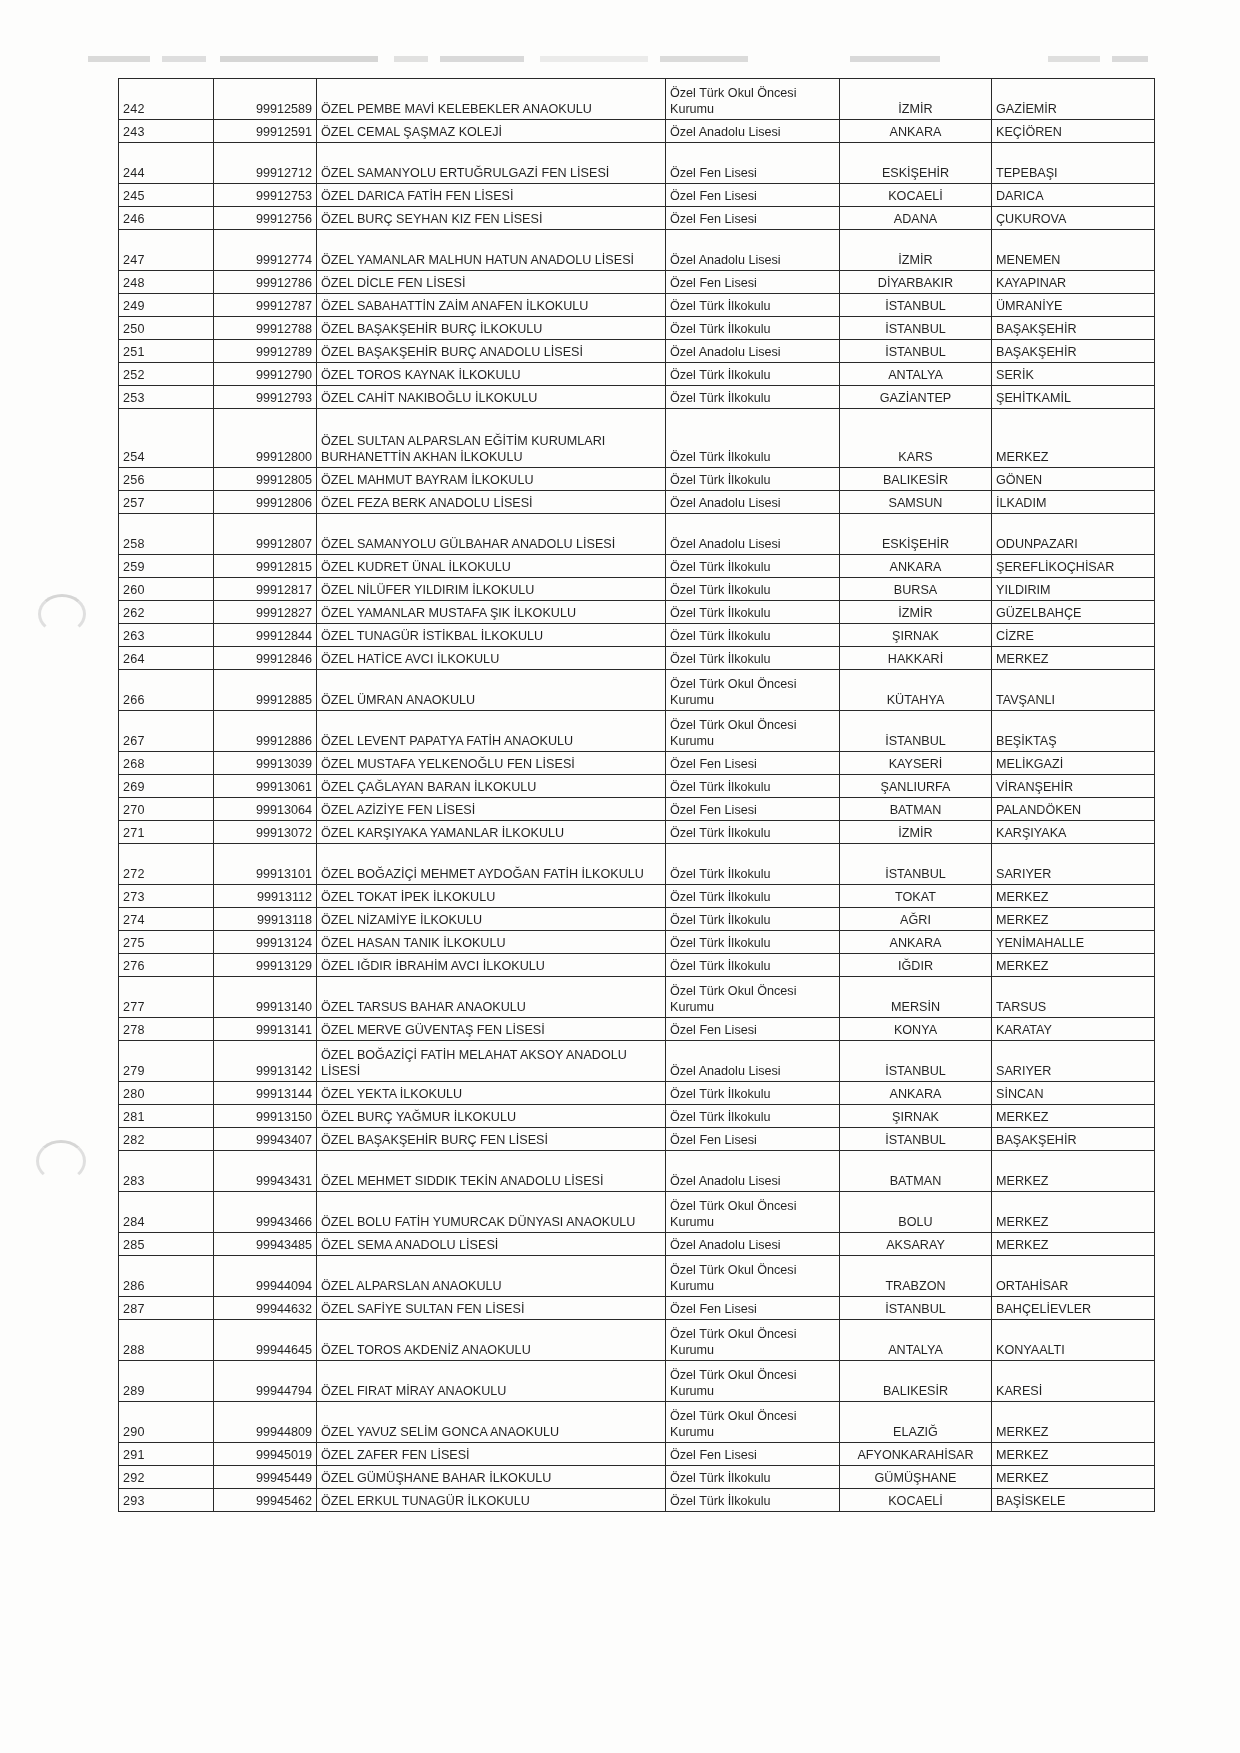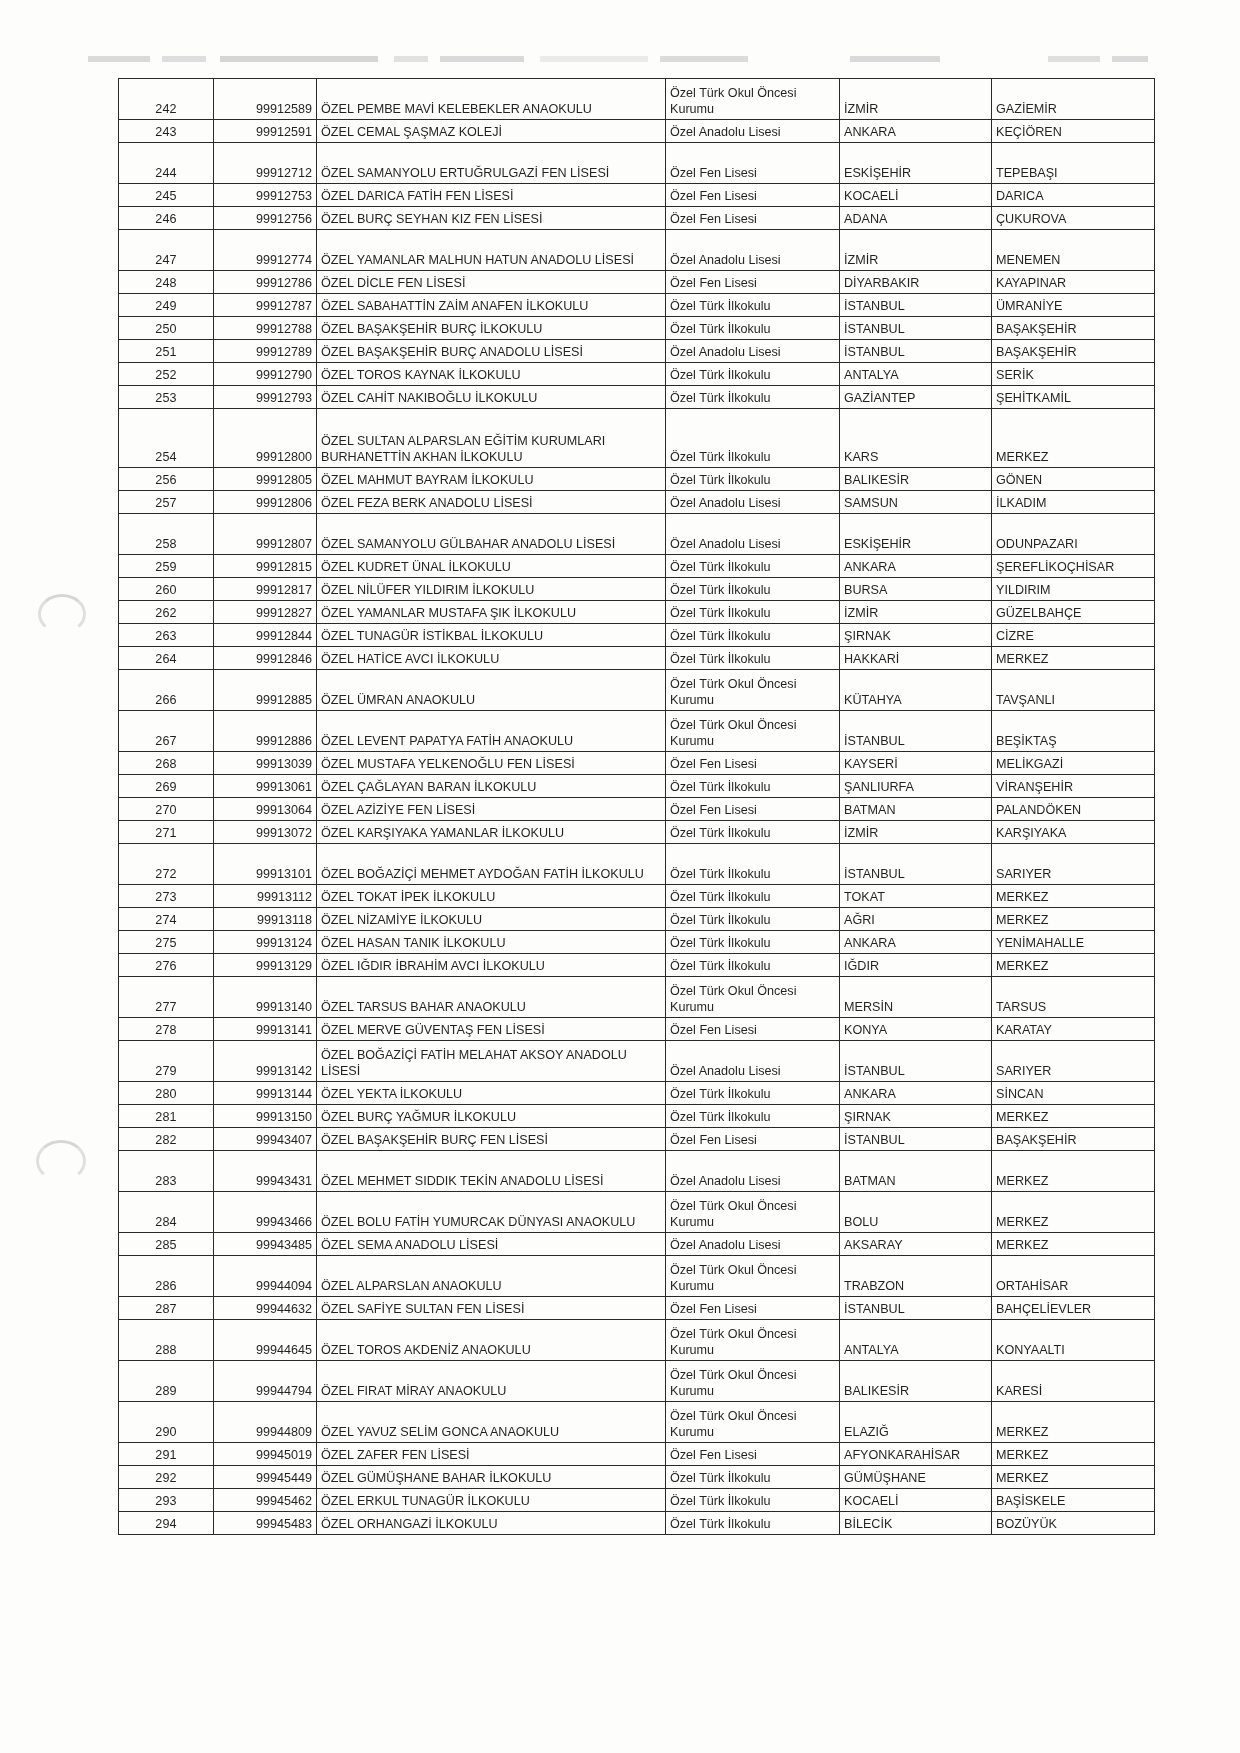--- a/index.html
+++ b/index.html
@@ -62,25 +62,25 @@
     color:#1b1b1b;
   }
   table.reg td{
     border:1px solid #2b2b2b;
     padding:0 4px 2px 4px;
     vertical-align:bottom;
     line-height:15.5px;
     white-space:normal;
     overflow:hidden;
   }
-  td.c-no{width:86px;text-align:center;letter-spacing:.2px;}
+  td.c-no{width:86px;text-align:left;letter-spacing:.2px;}
   td.c-code{width:94px;text-align:right;padding-left:6px;}
   td.c-name{width:340px;margin-left:34px;}
   td.c-type{width:165px;margin-left:40px;}
-  td.c-il{width:143px;}
+  td.c-il{width:143px;text-align:center;}
   td.c-ilce{width:154px;}
 
   
   tr.h1 td{height:20px;}
   tr.h2 td{height:38px;}
   tr.h3 td{height:56px;border-radius:8px;}
 
   
   #table-wrap{filter:contrast(1.02);}
   .soft{opacity:.96;}
@@ -482,25 +482,17 @@
             <td class="c-ilce soft">MERKEZ</td>
           </tr>
           <tr class="h1">
             <td class="c-no soft">293</td>
             <td class="c-code soft">99945462</td>
             <td class="c-name soft">ÖZEL ERKUL TUNAGÜR İLKOKULU</td>
             <td class="c-type soft">Özel Türk İlkokulu</td>
             <td class="c-il soft">KOCAELİ</td>
             <td class="c-ilce soft">BAŞİSKELE</td>
           </tr>
-          <tr class="h1">
-            <td class="c-no soft">294</td>
-            <td class="c-code soft">99945483</td>
-            <td class="c-name soft">ÖZEL ORHANGAZİ İLKOKULU</td>
-            <td class="c-type soft">Özel Türk İlkokulu</td>
-            <td class="c-il soft">BİLECİK</td>
-            <td class="c-ilce soft">BOZÜYÜK</td>
-          </tr>
         </tbody>
     </table>
   </div>
 
 </div>
 
 </body></html>

